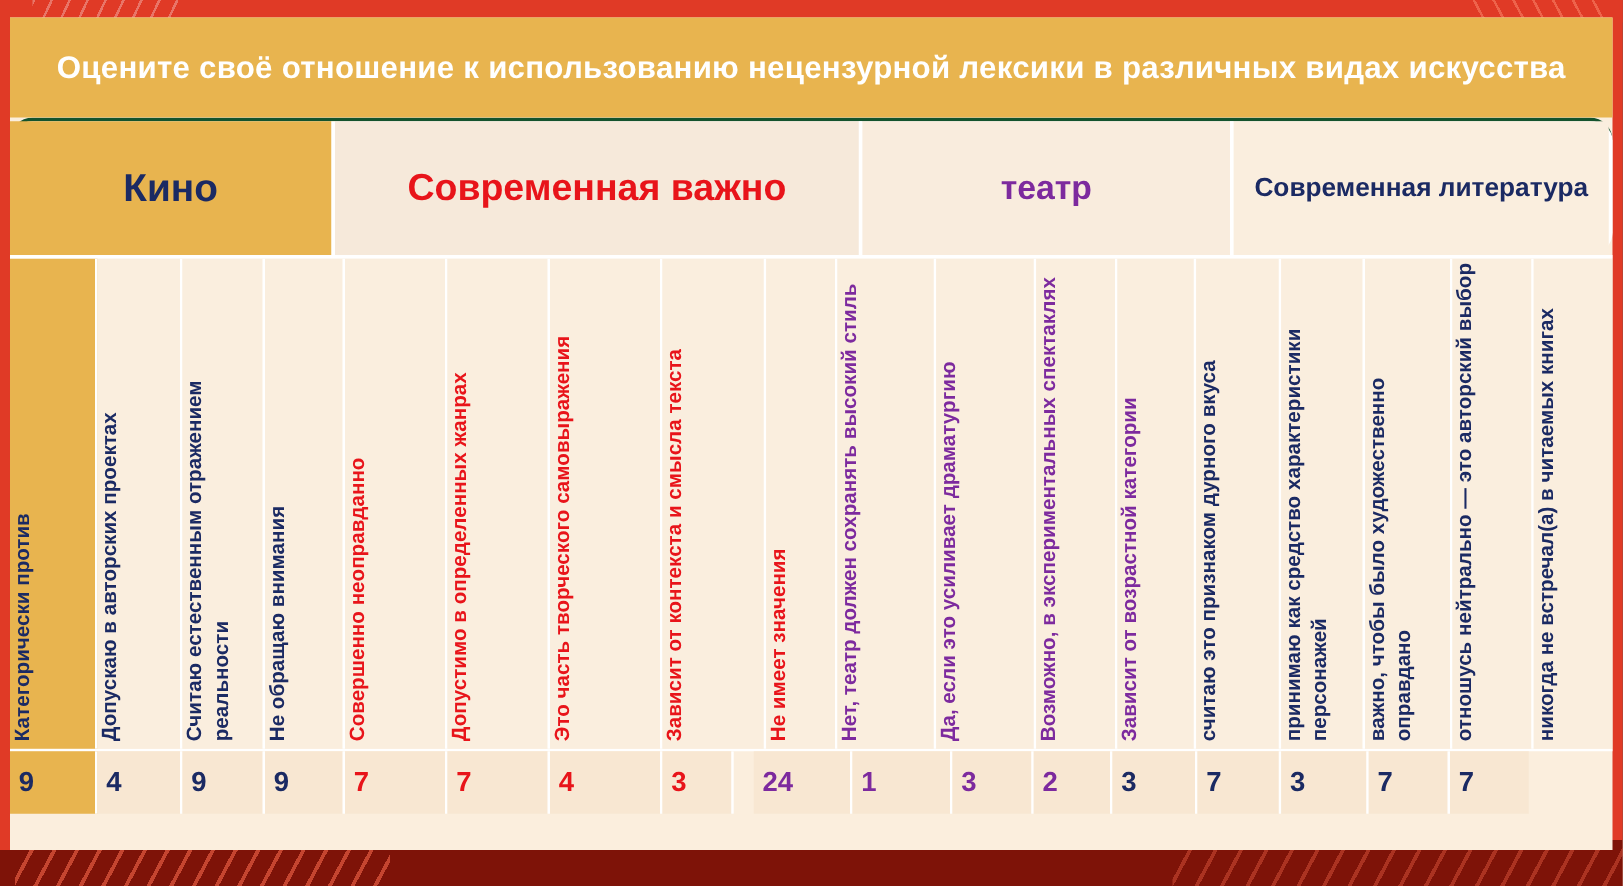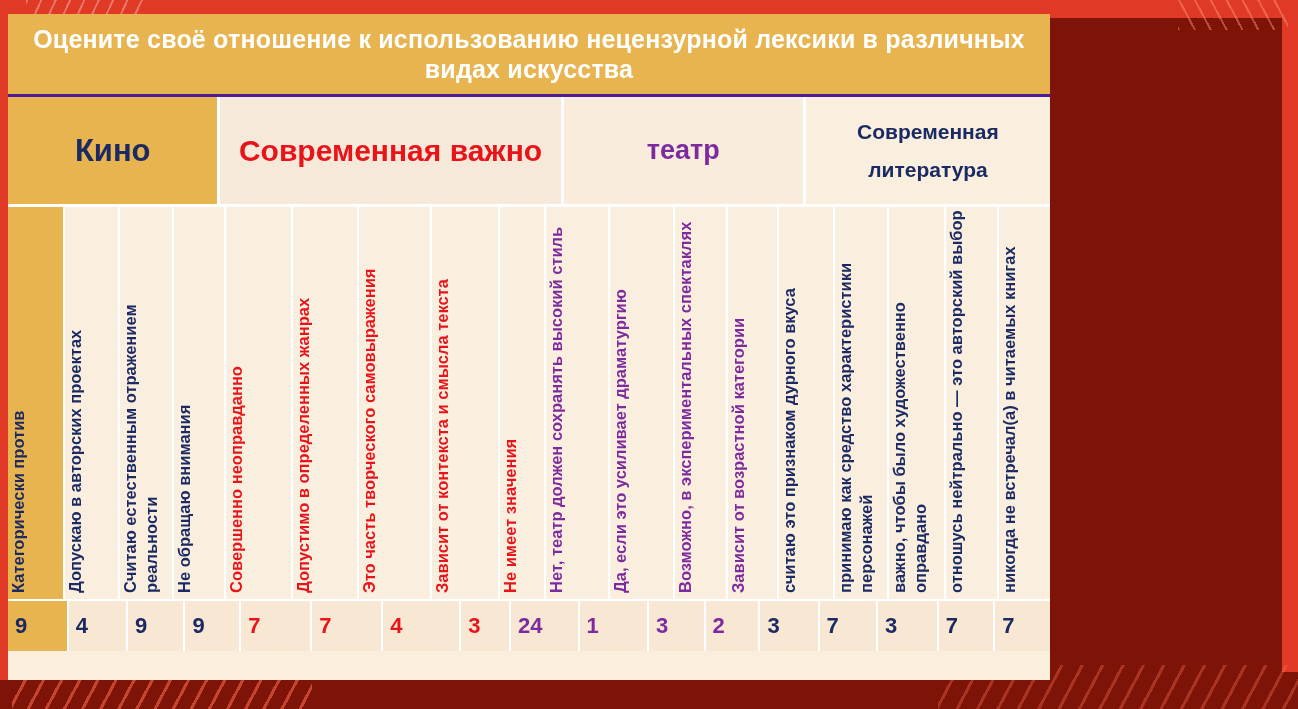--- a/index.html
+++ b/index.html
@@ -47,35 +47,35 @@
     background:repeating-linear-gradient(118deg,
        rgba(255,110,80,.35) 0px, rgba(255,110,80,.35) 3px,
        rgba(255,110,80,0) 3px, rgba(255,110,80,0) 18px);
   }
   #bg-frame .left-dark{
     position:absolute;left:0;top:18px;width:8px;height:660px;background:#8c1b0c;
   }
 
   
   #table-wrap{
-    position:absolute;left:8px;top:14px;width:1042px;height:666px;
+    position:absolute;left:8px;top:14px;width:1282px;height:666px;
     background:#fbeedd;
   }
   .title-row{
     height:80px;background:#e8b44f;
     display:flex;align-items:center;justify-content:center;
     padding:0 14px;box-sizing:border-box;
   }
   .title-text{
     color:#ffffff;font-weight:bold;font-size:25px;line-height:30px;
     text-align:center;letter-spacing:.2px;
   }
   .sections-row{
-    display:flex;height:110px;background:#84cc16;
-    border-top:3px solid #4c1d95;box-sizing:border-box;
+    display:flex;height:110px;background:#ffffff;
+    border-top:3px solid #14532d;box-sizing:border-box;border-radius:18px;
   }
   .section-cell{
     display:flex;align-items:center;justify-content:center;
     text-align:center;font-weight:bold;
     border-right:3px solid #ffffff;box-sizing:border-box;
     padding:0 6px;
   }
   .section-cell:last-child{border-right:none;}
   .sec-kino{width:260px;background:#e8b44f;color:#1b2a63;font-size:31px;}
   .sec-music{width:422px;background:#f6e9da;color:#e8141a;font-size:30px;}
@@ -199,21 +199,21 @@
 
   <div class="values-row" id="values-row">
       <div class="vnum gold" style="width: 70px; color: rgb(27, 42, 99);">9</div>
       <div class="vnum" style="width: 68px; color: rgb(27, 42, 99);">4</div>
       <div class="vnum" style="width: 66px; color: rgb(27, 42, 99);">9</div>
       <div class="vnum" style="width: 64px; color: rgb(27, 42, 99);">9</div>
       <div class="vnum" style="width: 82px; color: rgb(232, 20, 26);">7</div>
       <div class="vnum" style="width: 82px; color: rgb(232, 20, 26);">7</div>
       <div class="vnum" style="width: 90px; color: rgb(232, 20, 26);">4</div>
       <div class="vnum" style="width: 57px; color: rgb(232, 20, 26);">3</div>
-      <div class="vnum" style="width: 79px; color: rgb(125, 42, 158);">24</div>
+      <div class="vnum" style="width: 79px; color: rgb(125, 42, 158); margin-left: 16px;">24</div>
       <div class="vnum" style="width: 80px; color: rgb(125, 42, 158);">1</div>
       <div class="vnum" style="width: 65px; color: rgb(125, 42, 158);">3</div>
       <div class="vnum" style="width: 63px; color: rgb(125, 42, 158);">2</div>
       <div class="vnum" style="width: 68px; color: rgb(27, 42, 99);">3</div>
       <div class="vnum" style="width: 67px; color: rgb(27, 42, 99);">7</div>
       <div class="vnum" style="width: 70px; color: rgb(27, 42, 99);">3</div>
       <div class="vnum" style="width: 65px; color: rgb(27, 42, 99);">7</div>
       <div class="vnum" style="width: 63px; color: rgb(27, 42, 99);">7</div>
     </div>
 

